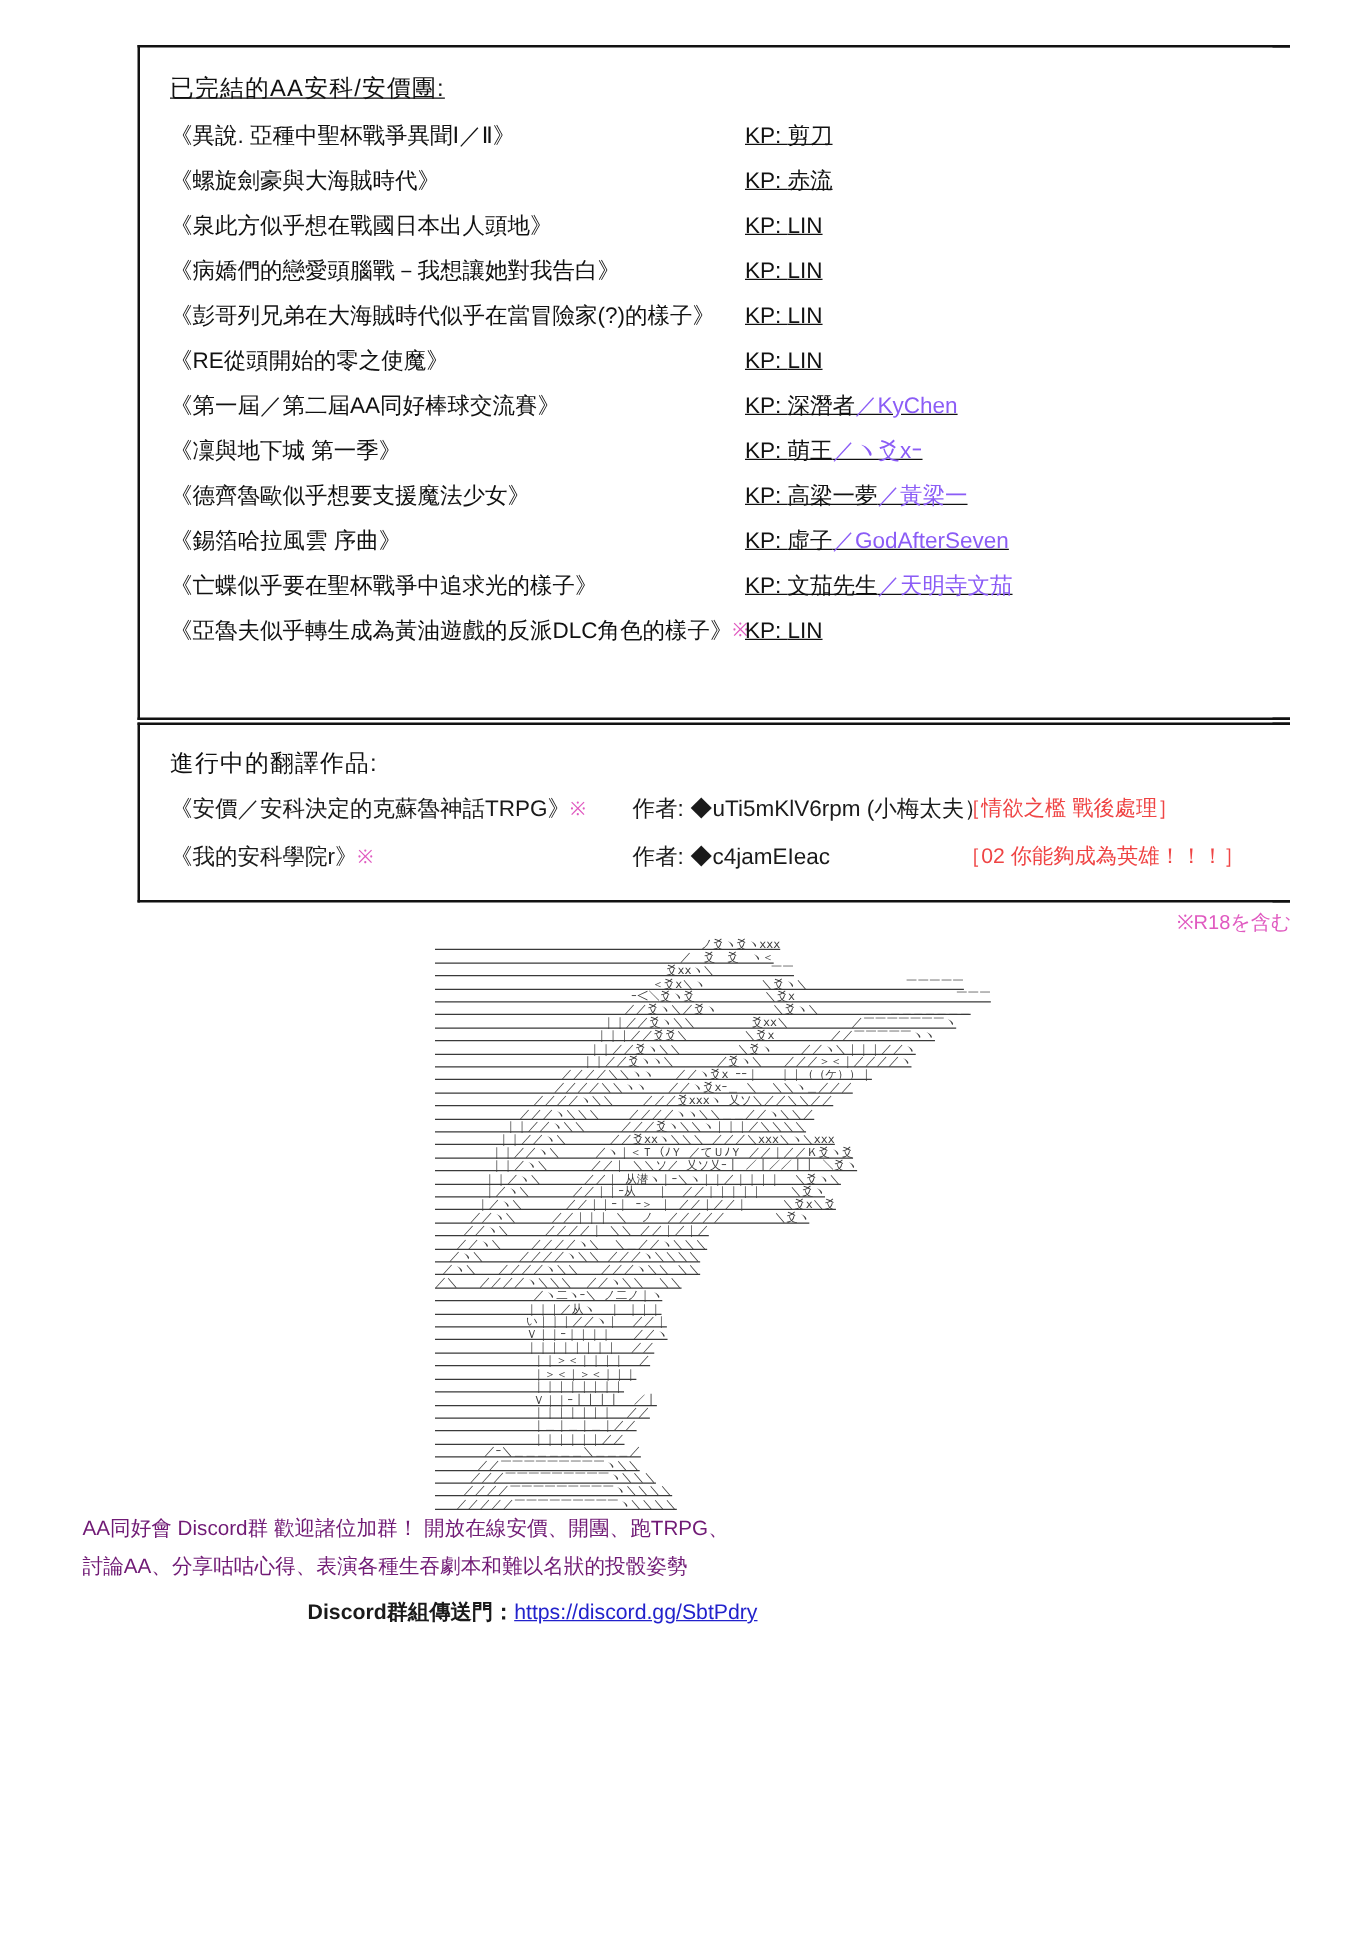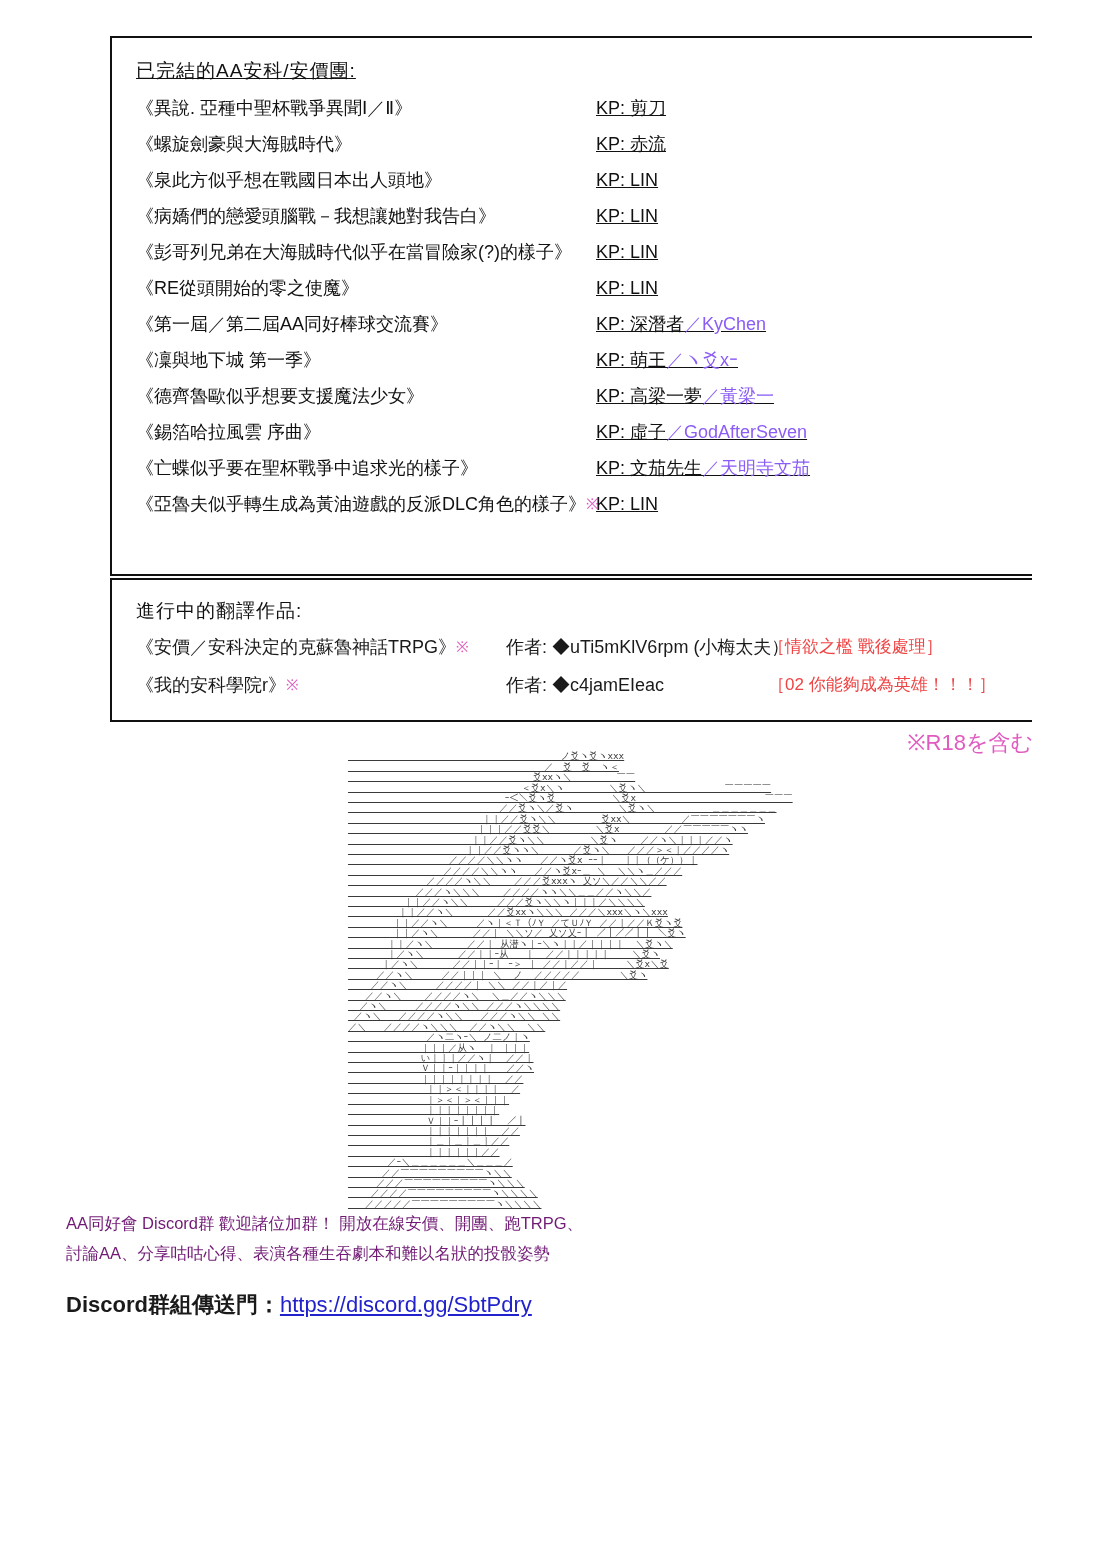--- a/index.html
+++ b/index.html
@@ -144,21 +144,21 @@
     top: 0;
     font-size: 17px;
     color: #ef4444;
   }
 
   
   #r18-notice {
     position: absolute;
     right: 62px;
     top: 726px;
-    font-size: 22px;
+    font-size: 16px;
     color: #e05ac0;
     white-space: nowrap;
   }
 
   
   #ascii-art {
     position: absolute;
     left: 348px;
     top: 742px;
     width: 760px;
@@ -178,24 +178,25 @@
     top: 1208px;
     width: 540px;
   }
   .discord-line {
     font-size: 16.5px;
     line-height: 30px;
     color: #701a75;
     white-space: nowrap;
   }
   #discord-link-row {
-    margin-top: 22px;
-    font-size: 22px;
+    margin-top: 10px;
+    font-size: 17px;
     font-weight: bold;
     white-space: nowrap;
+    text-align: right;
   }
   #discord-link {
     color: #2222cc;
     text-decoration: underline;
     font-weight: normal;
   }
 </style>
 </head>
 <body>
 

